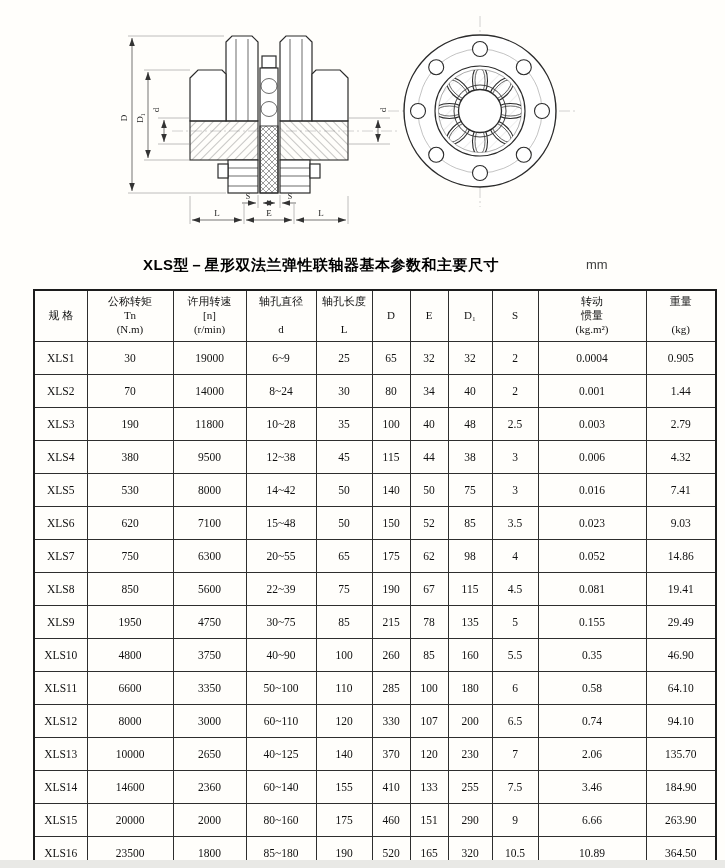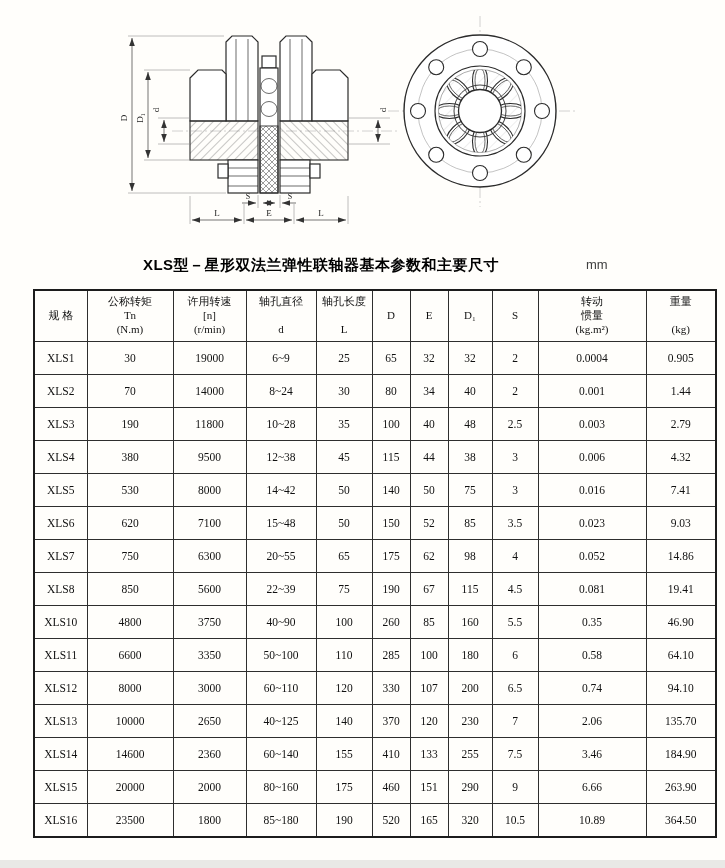--- a/index.html
+++ b/index.html
@@ -350,20 +350,33 @@
         <td>22~39</td>
         <td>75</td>
         <td>190</td>
         <td>67</td>
         <td>115</td>
         <td>4.5</td>
         <td>0.081</td>
         <td>19.41</td>
       </tr>
       <tr>
+        <td>XLS9</td>
+        <td>1950</td>
+        <td>4750</td>
+        <td>30~75</td>
+        <td>85</td>
+        <td>215</td>
+        <td>78</td>
+        <td>135</td>
+        <td>5</td>
+        <td>0.155</td>
+        <td>29.49</td>
+      </tr>
+      <tr>
         <td>XLS10</td>
         <td>4800</td>
         <td>3750</td>
         <td>40~90</td>
         <td>100</td>
         <td>260</td>
         <td>85</td>
         <td>160</td>
         <td>5.5</td>
         <td>0.35</td>

